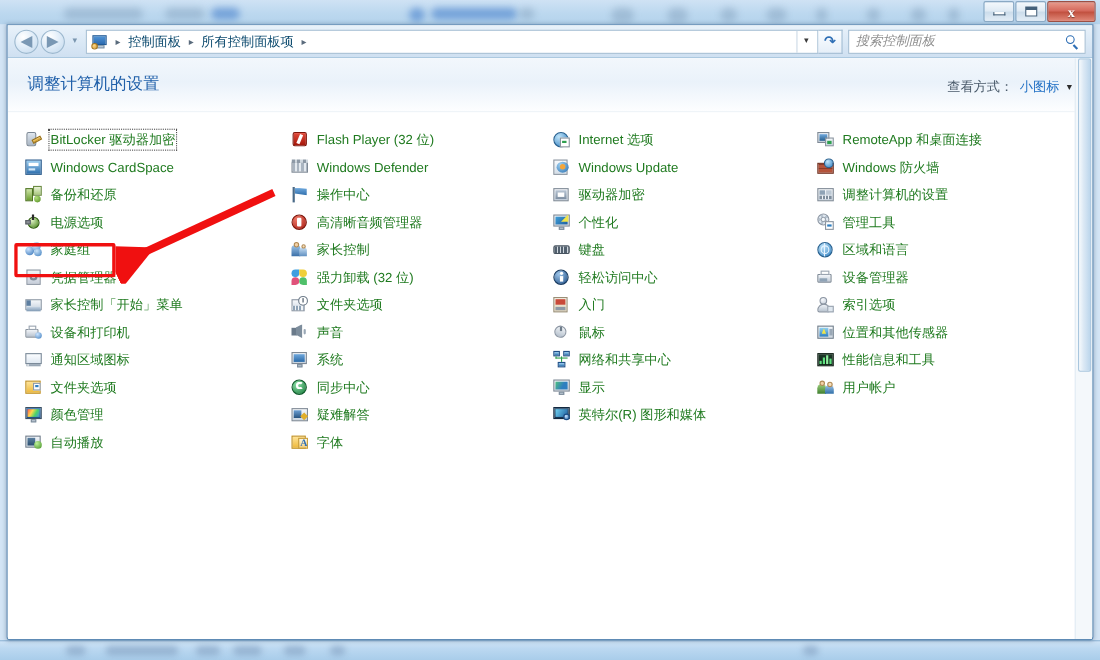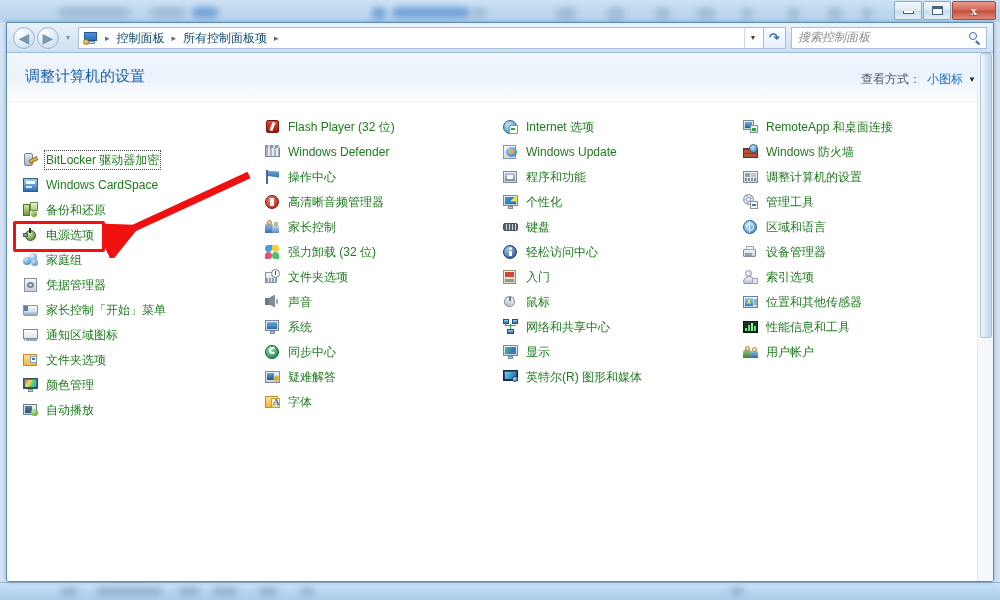--- a/index.html
+++ b/index.html
@@ -144,21 +144,21 @@
     color: #3a3a3a; font-size: 7px;
   }
   .refreshbtn {
     flex: 0 0 auto; width: 22px; height: 22px;
     border: 1px solid #a6bfd4; border-left: none;
     background: linear-gradient(to bottom, #fbfdff, #e6eff8);
     display: flex; align-items: center; justify-content: center;
     color: #2f6fb5; font-size: 13px; font-weight: bold;
   }
   .searchbox {
-    flex: 0 0 auto; width: 196px; height: 22px; margin-left: 5px;
+    flex: 0 0 auto; width: 216px; height: 22px; margin-left: 5px;
     background: #fff; border: 1px solid #a6bfd4;
     display: flex; align-items: center; padding: 0 4px 0 6px;
   }
   .searchbox .ph {
     flex: 1 1 auto; font-size: 12px; color: #8d8d8d; font-style: italic;
     white-space: nowrap; overflow: hidden;
   }
   .searchbox .mag { flex: 0 0 auto; width: 14px; height: 14px; position: relative; }
   .searchbox .mag .ring {
     position: absolute; left: 1px; top: 1px; width: 8px; height: 8px;
@@ -196,21 +196,21 @@
 
   
   .grid {
     position: absolute; left: 0; top: 49px; right: 0; bottom: 0;
     padding: 12px 0 0 0;
   }
   .col {
     position: absolute; top: 12px;
     display: flex; flex-direction: column;
   }
-  .col.c1 { left: 16px;  width: 236px; margin-top: 33px; }
+  .col.c1 { left: 16px;  width: 236px; }
   .col.c2 { left: 258px; width: 234px; }
   .col.c3 { left: 496px; width: 232px; }
   .col.c4 { left: 736px; width: 240px; }
 
   .item {
     height: 25px;
     display: flex; align-items: center;
     white-space: nowrap;
   }
   .item .ico {
@@ -395,20 +395,28 @@
             <div class="item">
               <span class="ico">
                 <span class="sq" style="left: 0px; top: 3px; width: 15px; height: 10px; background: linear-gradient(rgb(244, 247, 250), rgb(202, 213, 225)); border: 1px solid rgb(142, 153, 166);"></span>
                 <span class="sq" style="left: 1px; top: 10px; width: 13px; height: 4px; background: linear-gradient(rgb(195, 211, 227), rgb(127, 153, 179));"></span>
                 <span class="sq" style="left: 1px; top: 4px; width: 4px; height: 5px; background: rgb(93, 126, 160);"></span>
               </span>
               <span class="lbl">家长控制「开始」菜单</span>
             </div>
             <div class="item">
               <span class="ico">
+                <span class="sq" style="left: 0px; top: 5px; width: 12px; height: 8px; background: linear-gradient(rgb(240, 243, 247), rgb(185, 195, 207)); border: 1px solid rgb(138, 148, 159); border-radius: 1px;"></span>
+                <span class="sq" style="left: 3px; top: 2px; width: 7px; height: 4px; background: rgb(255, 255, 255); border: 1px solid rgb(154, 164, 176);"></span>
+                <span class="sq" style="left: 9px; top: 8px; width: 6px; height: 6px; border-radius: 50%; background: radial-gradient(circle at 35% 30%, rgb(207, 230, 255), rgb(58, 123, 189));"></span>
+              </span>
+              <span class="lbl">设备和打印机</span>
+            </div>
+            <div class="item">
+              <span class="ico">
                 <span class="sq" style="left: 0px; top: 2px; width: 15px; height: 10px; background: linear-gradient(rgb(251, 253, 255), rgb(223, 232, 241)); border: 1px solid rgb(123, 138, 153);"></span>
                 <span class="sq" style="left: 1px; top: 12px; width: 13px; height: 2px; background: rgb(154, 168, 182);"></span>
                 <span class="sq" style="left: 2px; top: 12px; width: 1px; height: 2px; background: rgb(255, 255, 255);"></span>
               </span>
               <span class="lbl">通知区域图标</span>
             </div>
             <div class="item">
               <span class="ico">
                 <span class="sq" style="left: 0px; top: 2px; width: 14px; height: 12px; background: linear-gradient(rgb(255, 227, 150), rgb(238, 185, 59)); border: 1px solid rgb(192, 143, 31);"></span>
                 <span class="sq" style="left: 7px; top: 4px; width: 7px; height: 7px; background: rgb(255, 255, 255); border: 1px solid rgb(141, 154, 168);"></span>
@@ -545,21 +553,21 @@
                 <span class="sq" style="left: 6px; top: 5px; width: 5px; height: 5px; background: rgb(245, 166, 58); border-radius: 50%;"></span>
               </span>
               <span class="lbl">Windows Update</span>
             </div>
             <div class="item">
               <span class="ico">
                 <span class="sq" style="left: 0px; top: 2px; width: 14px; height: 12px; background: linear-gradient(rgb(242, 245, 249), rgb(197, 208, 220)); border: 1px solid rgb(129, 140, 152);"></span>
                 <span class="sq" style="left: 2px; top: 4px; width: 10px; height: 8px; background: linear-gradient(rgb(185, 198, 212), rgb(126, 143, 162));"></span>
                 <span class="sq" style="left: 4px; top: 6px; width: 6px; height: 4px; background: rgb(255, 255, 255);"></span>
               </span>
-              <span class="lbl">程序和功能</span>
+              <span class="lbl">驱动器加密</span>
             </div>
             <div class="item">
               <span class="ico">
                 <span class="sq" style="left: 0px; top: 1px; width: 15px; height: 11px; background: linear-gradient(rgb(234, 241, 248), rgb(197, 209, 222)); border: 1px solid rgb(125, 136, 148);"></span>
                 <span class="sq" style="left: 2px; top: 3px; width: 11px; height: 7px; background: linear-gradient(135deg, rgb(63, 159, 216), rgb(31, 95, 159));"></span>
                 <span class="sq" style="left: 7px; top: 1px; width: 7px; height: 7px; background: rgb(240, 228, 74); clip-path: polygon(100% 0px, 100% 100%, 0px 100%);"></span>
                 <span class="sq" style="left: 5px; top: 12px; width: 5px; height: 3px; background: rgb(188, 200, 212); border: 1px solid rgb(126, 141, 156);"></span>
               </span>
               <span class="lbl">个性化</span>
             </div>

